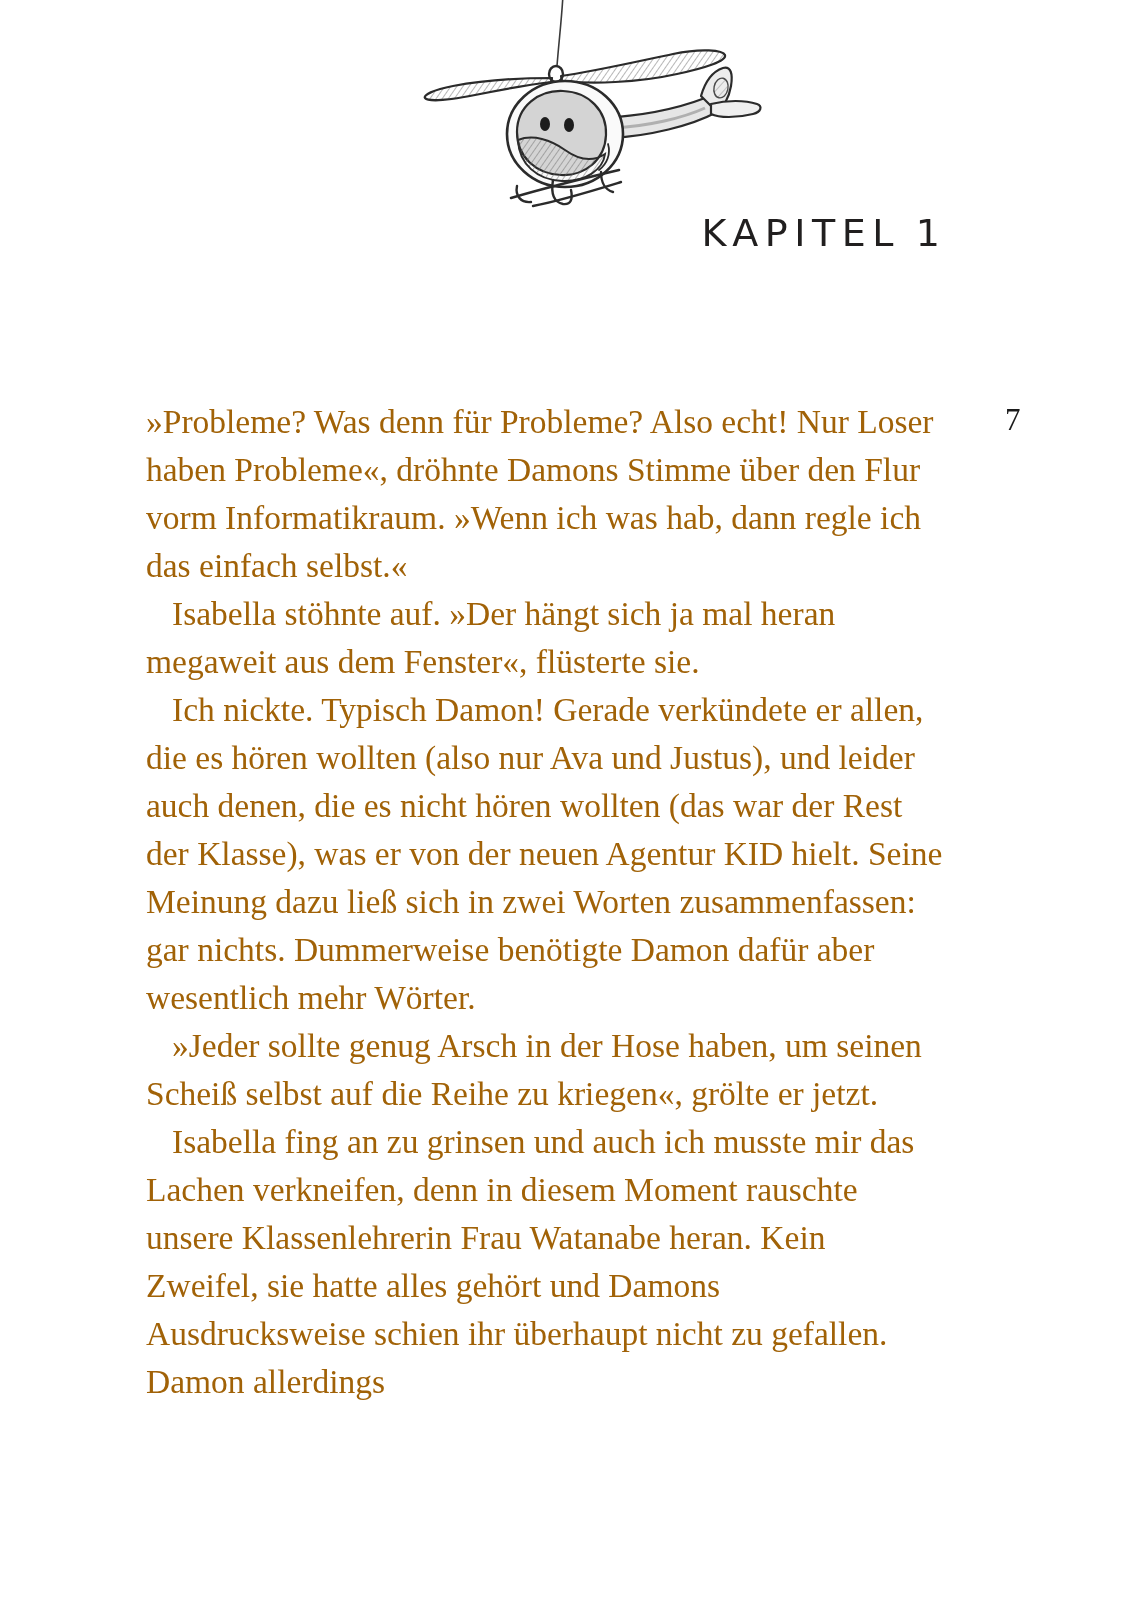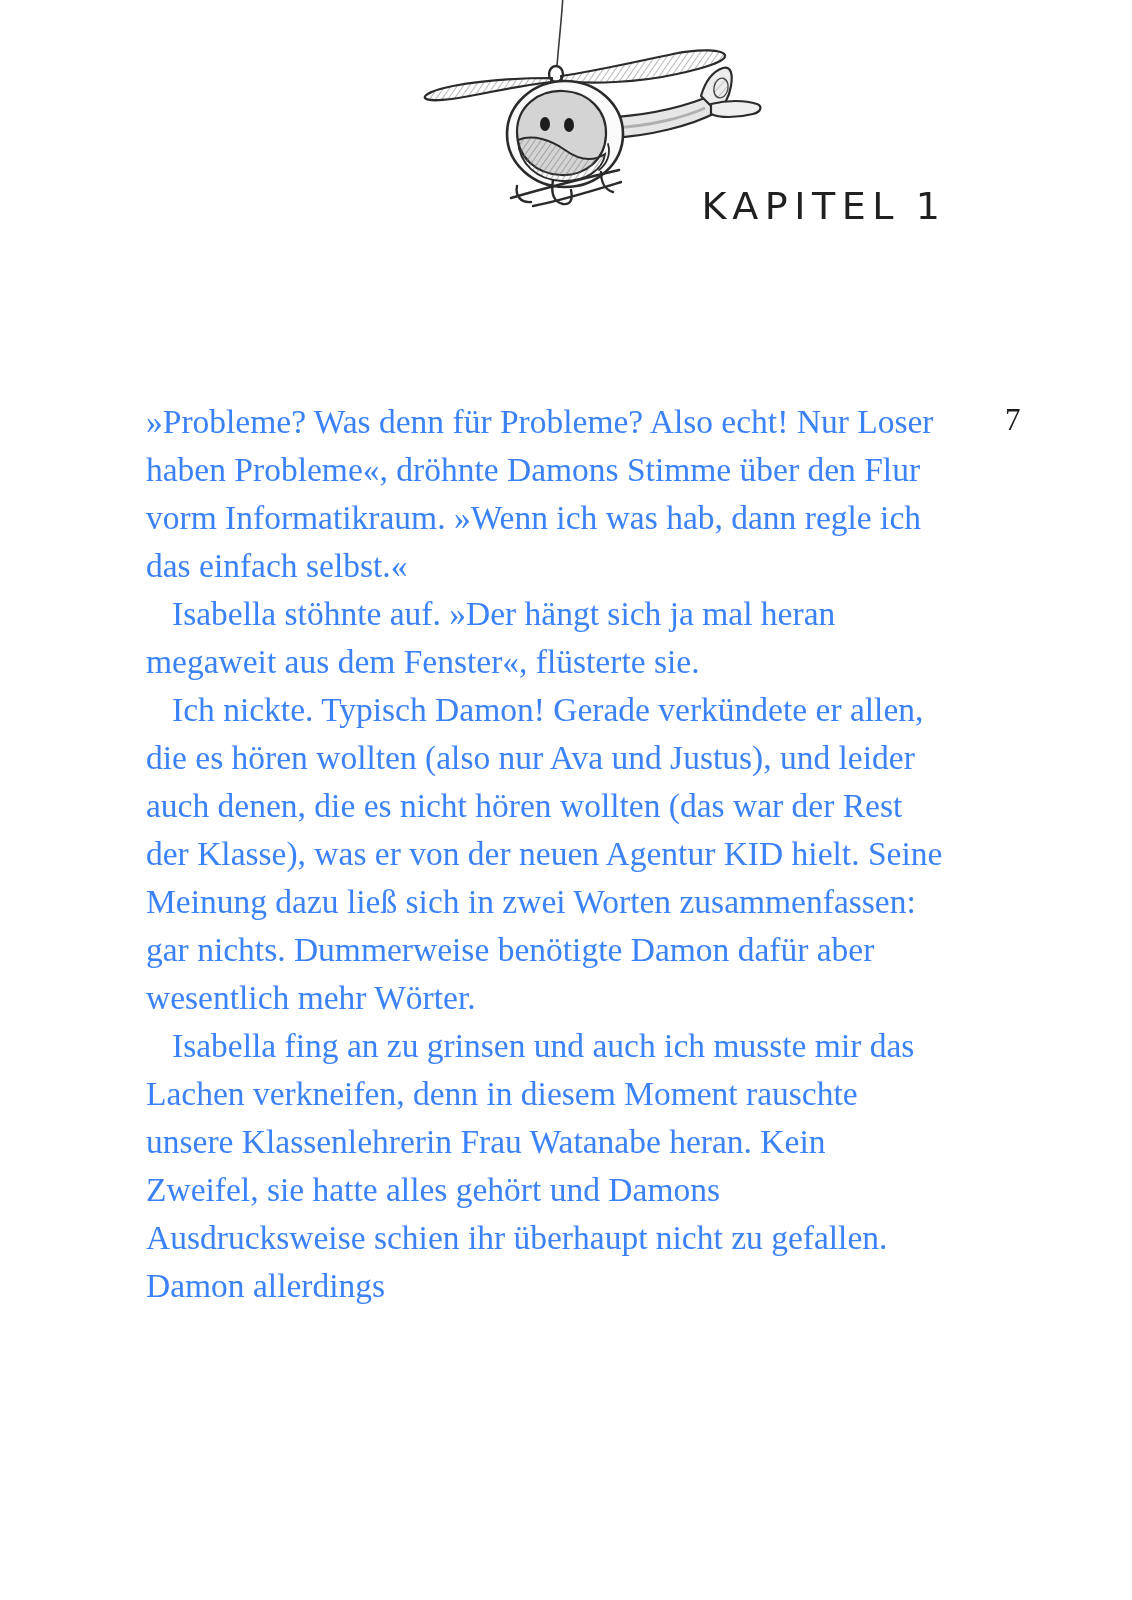--- a/index.html
+++ b/index.html
@@ -33,21 +33,21 @@
   .illustration svg {
     display: block;
     width: 100%;
     height: 100%;
   }
 
   
   .chapter-heading {
     position: absolute;
     left: 0;
-    top: 184px;
+    top: 211px;
     width: 940px;
     text-align: right;
     font-family: "DejaVu Sans", sans-serif;
     font-size: 30px;
     font-weight: 400;
     letter-spacing: 6.5px;
     color: #211f1f;
     white-space: pre;
   }
   .chapter-heading .cap {
@@ -74,21 +74,21 @@
   .textblock {
     position: absolute;
     left: 146px;
     top: 398px;
     width: 798px;
   }
   .para {
     margin: 0;
     font-size: 33.5px;
     line-height: 48px;
-    color: #3b82f6;
+    color: #a16207;
     text-align: left;
     hyphens: none;
     white-space: pre-wrap;
   }
   .para.indent {
     text-indent: 26px;
   }
 </style>
 </head>
 <body>
@@ -143,16 +143,17 @@
   </div>
 
   <div class="chapter-heading"><span class="cap">KAPITEL</span><span class="num">1</span></div>
 
   <div class="folio">7</div>
 
   <div class="textblock">
     <p class="para">»Probleme? Was denn für Probleme? Also echt! Nur Loser haben Probleme«, dröhnte Damons Stimme über den Flur vorm Informatikraum. »Wenn ich was hab, dann regle ich das einfach selbst.«</p>
     <p class="para indent">Isabella stöhnte auf. »Der hängt sich ja mal heran megaweit aus dem Fenster«, flüsterte sie.</p>
     <p class="para indent">Ich nickte. Typisch Damon! Gerade verkündete er allen, die es hören wollten (also nur Ava und Justus), und leider auch denen, die es nicht hören wollten (das war der Rest der Klasse), was er von der neuen Agentur KID hielt. Seine Meinung dazu ließ sich in zwei Worten zusammenfassen: gar nichts. Dummerweise benötigte Damon dafür aber wesentlich mehr Wörter.</p>
+    <p class="para indent">»Jeder sollte genug Arsch in der Hose haben, um seinen Scheiß selbst auf die Reihe zu kriegen«, grölte er jetzt.</p>
     <p class="para indent">Isabella fing an zu grinsen und auch ich musste mir das Lachen verkneifen, denn in diesem Moment rauschte unsere Klassenlehrerin Frau Watanabe heran. Kein Zweifel, sie hatte alles gehört und Damons Ausdrucksweise schien ihr überhaupt nicht zu gefallen. Damon allerdings</p>
   </div>
 
 </div>
 
 </body></html>

